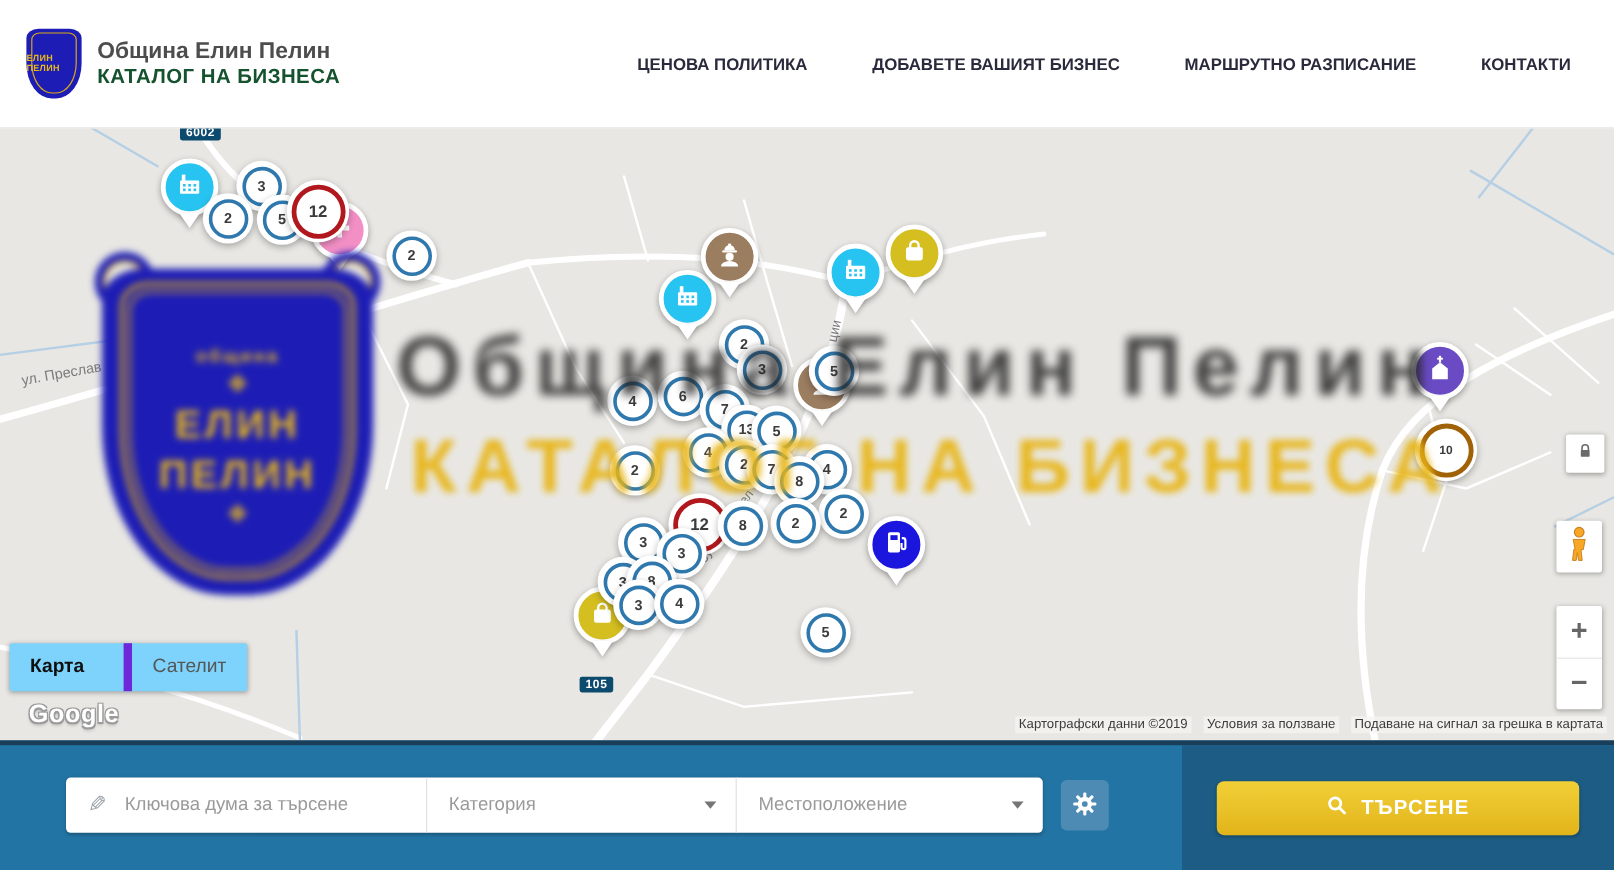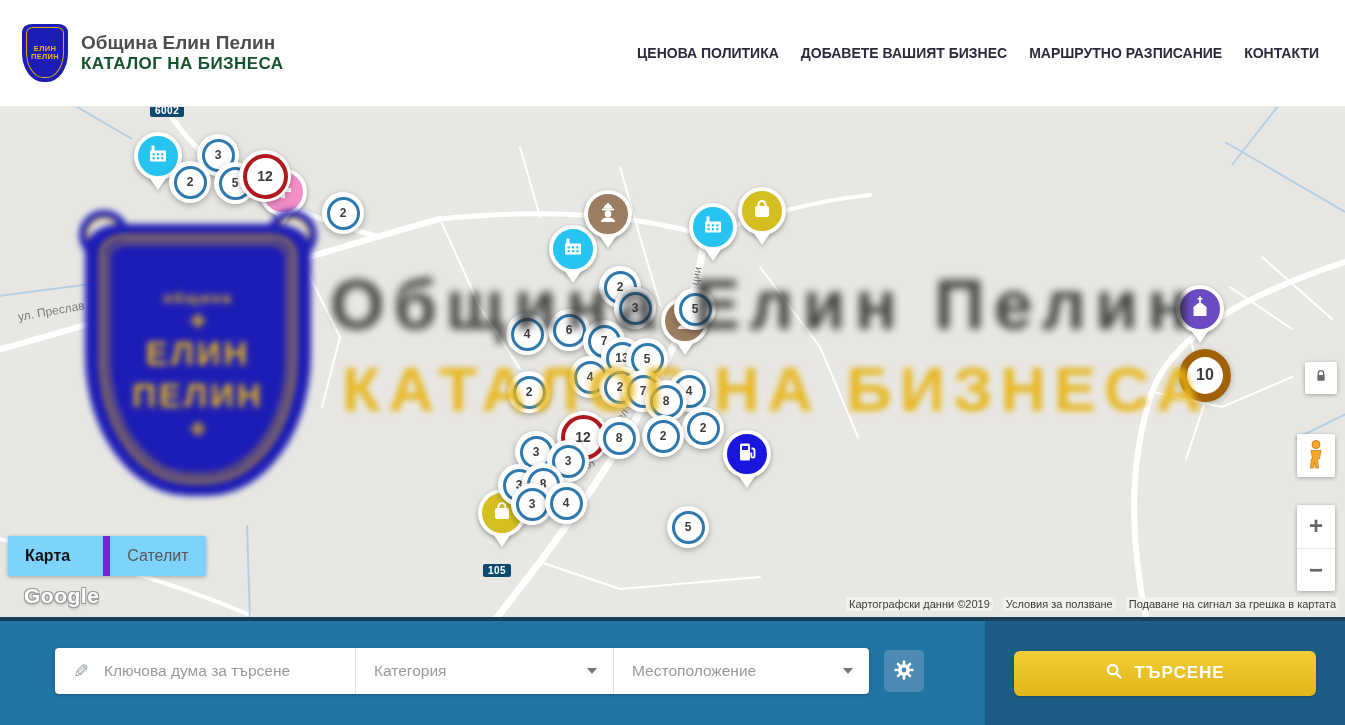--- a/index.html
+++ b/index.html
@@ -3,28 +3,28 @@
 <meta charset="utf-8">
 <style>
   html,body{margin:0;padding:0;width:1345px;height:725px;overflow:hidden;
     font-family:"Liberation Sans","DejaVu Sans",sans-serif;background:#fff;}
 
   
   .header{height:107px;background:#fff;display:flex;align-items:center;
     border-bottom:1px solid #e8e8e8;box-shadow:0 1px 3px rgba(0,0,0,.05);box-sizing:border-box;}
   .logo{display:flex;align-items:center;gap:13px;margin-left:22px;}
   .crest-mini{width:46px;height:58px;background:#1d1db5;border-radius:10px 10px 46% 46%/8px 8px 50% 50%;
-    position:relative;display:flex;flex-direction:column;align-items:center;justify-content:center;}
+    position:relative;display:flex;flex-direction:column;justify-content:center;}
   .crest-mini .b{position:absolute;inset:3px 4px 4px 4px;border:1.5px solid #d8a816;
     border-radius:7px 7px 46% 46%/6px 6px 50% 50%;}
   .crest-mini .t{color:#e7b71c;font-weight:bold;font-size:7.5px;line-height:8.5px;letter-spacing:.3px;z-index:1;}
   .logo-text{display:flex;flex-direction:column;line-height:1.22;}
   .logo-title{font-size:19px;font-weight:bold;color:#4d4d4d;}
   .logo-sub{font-size:17px;font-weight:bold;color:#14532d;letter-spacing:.4px;}
-  .nav{margin-left:auto;margin-right:26px;display:flex;gap:22px;}
+  .nav{margin-left:auto;margin-right:36px;display:flex;gap:54px;}
   .nav-item{font-weight:bold;font-size:14px;color:#2a2a3c;cursor:pointer;white-space:nowrap;}
 
   
   .map{position:relative;height:510px;background:#e8e7e3;overflow:hidden;}
   .map svg.roads{position:absolute;left:0;top:0;z-index:0;}
   .road-label{position:absolute;color:#7b7b7b;font-size:12px;z-index:1;white-space:nowrap;}
   .road-badge{position:absolute;background:#0c4a6e;color:#fff;font-size:10px;font-weight:bold;
     padding:1px 5px;border-radius:2px;z-index:1;letter-spacing:.5px;}
 
   .pin{position:absolute;display:flex;flex-direction:column;align-items:center;z-index:3;cursor:pointer;}
@@ -379,21 +379,21 @@
       <div class="cluster" style="left: 511px; top: 376px; width: 42px; height: 42px;">
         <div class="ring" style="width:27px;height:27px;border:3px solid #2e78ad;font-size:12px;">3</div>
       </div>
       <div class="cluster" style="left: 545px; top: 375px; width: 42px; height: 42px;">
         <div class="ring" style="width:27px;height:27px;border:3px solid #2e78ad;font-size:12px;">4</div>
       </div>
       <div class="cluster" style="left: 667px; top: 399px; width: 42px; height: 42px;">
         <div class="ring" style="width:27px;height:27px;border:3px solid #2e78ad;font-size:12px;">5</div>
       </div>
       <div class="cluster" style="left: 1179px; top: 242px; width: 52px; height: 52px;">
-        <div class="ring" style="width:37px;height:37px;border:8px solid #a16207;font-size:16px;">10</div>
+        <div class="ring" style="width:37px;height:37px;border:4px solid #a16207;font-size:10px;">10</div>
       </div>
     </div>
 
   <div class="crest">
     <div class="crest-scroll left"></div>
       <div class="crest-scroll right"></div>
     <div class="crest-shield">
       <div class="crest-b1"></div>
         <div class="crest-b2"></div>
       <div class="crest-inner">

